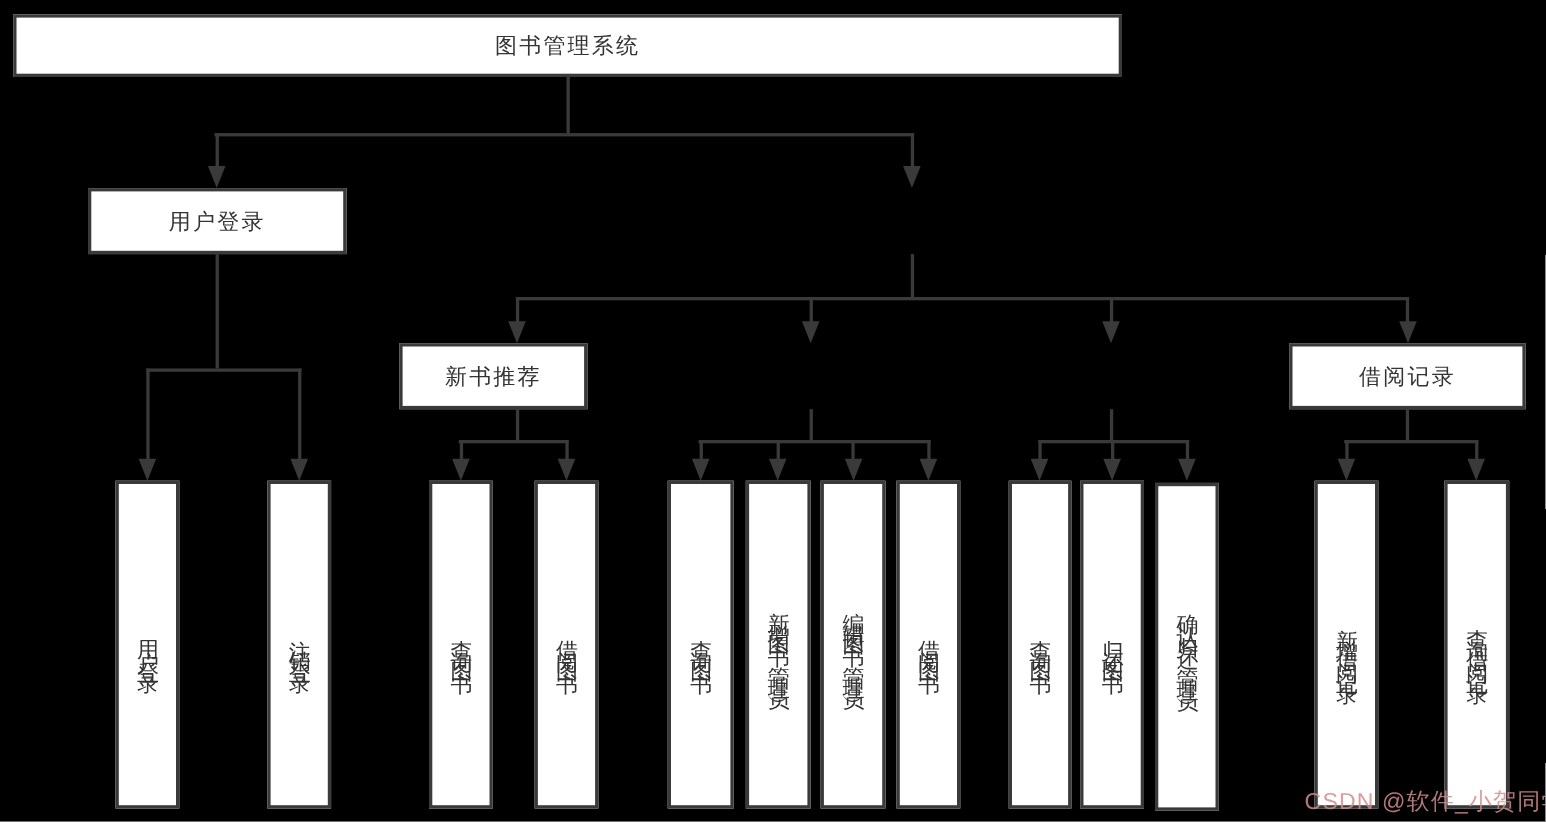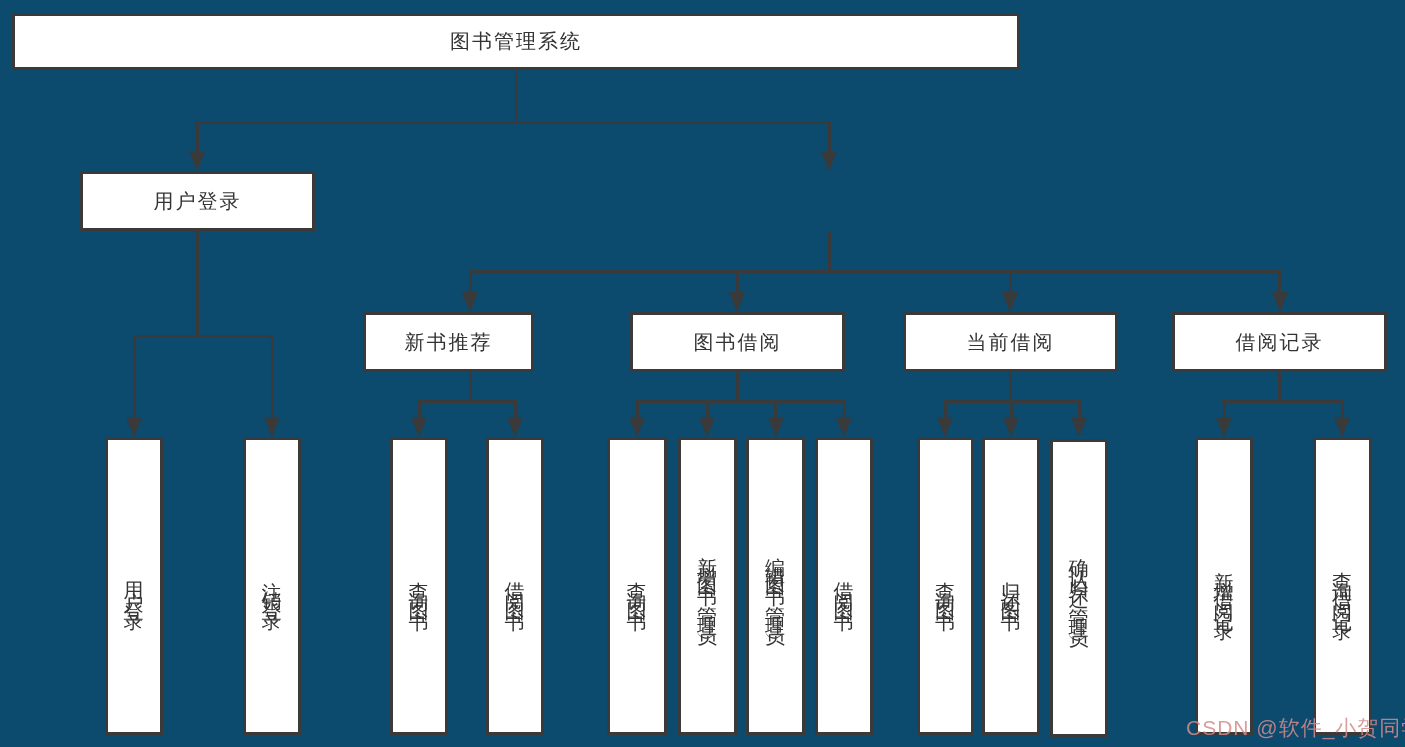--- a/index.html
+++ b/index.html
@@ -1,17 +1,17 @@
 <!DOCTYPE html>
 <html><head>
 <meta charset="utf-8">
 <style>
   html,body{margin:0;padding:0;background:#fff;}
   body{font-family:"Liberation Sans","DejaVu Sans",sans-serif;}
-  #canvas{position:relative;width:1405px;height:747px;background:#0c4a6e;overflow:hidden;}
+  #canvas{position:relative;width:1405px;height:747px;background:#000000;overflow:hidden;}
   .hnode{
     position:absolute;box-sizing:border-box;
     border:3px solid #3a3a3a;background:#ffffff;
     display:flex;align-items:center;justify-content:center;
     font-size:20px;letter-spacing:2px;color:#333333;
   }
   .vnode{
     position:absolute;box-sizing:border-box;
     border:3px solid #3a3a3a;background:#ffffff;
     display:flex;align-items:center;justify-content:center;
@@ -58,22 +58,20 @@
   <div class="ln" style="left:469px;top:270px;width:3px;height:26px;"></div>
   <div class="arr" style="left:462px;top:292px;"></div>
   <div class="ln" style="left:736px;top:270px;width:3px;height:26px;"></div>
   <div class="arr" style="left:729px;top:292px;"></div>
   <div class="ln" style="left:1009px;top:270px;width:3px;height:26px;"></div>
   <div class="arr" style="left:1002px;top:292px;"></div>
   <div class="ln" style="left:1278px;top:270px;width:3px;height:26px;"></div>
   <div class="arr" style="left:1272px;top:292px;"></div>
 
   <div class="hnode" style="left:363px;top:312px;width:171px;height:60px;">新书推荐</div>
-  <div class="hnode" style="left:630px;top:312px;width:215px;height:60px;">图书借阅</div>
-  <div class="hnode" style="left:903px;top:312px;width:215px;height:60px;">当前借阅</div>
   <div class="hnode" style="left:1172px;top:312px;width:215px;height:60px;font-family:Liberation Mono, monospace;">借阅记录</div>
 
   <div class="ln" style="left:469px;top:372px;width:3px;height:28px;"></div>
   <div class="ln" style="left:417px;top:400px;width:100px;height:3px;"></div>
   <div class="ln" style="left:418px;top:400px;width:3px;height:24px;"></div>
   <div class="arr" style="left:411px;top:417px;"></div>
   <div class="ln" style="left:514px;top:400px;width:3px;height:24px;"></div>
   <div class="arr" style="left:507px;top:417px;"></div>
 
   <div class="ln" style="left:736px;top:372px;width:3px;height:28px;"></div>

